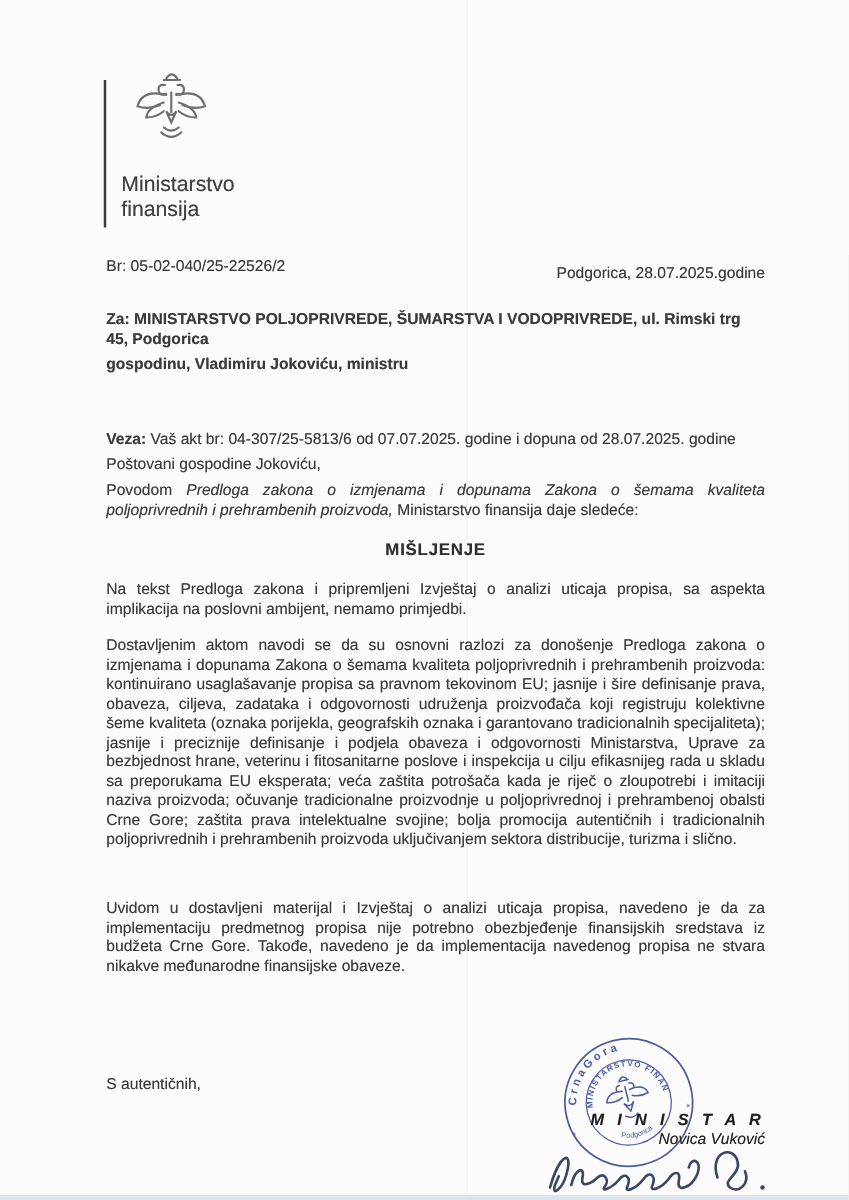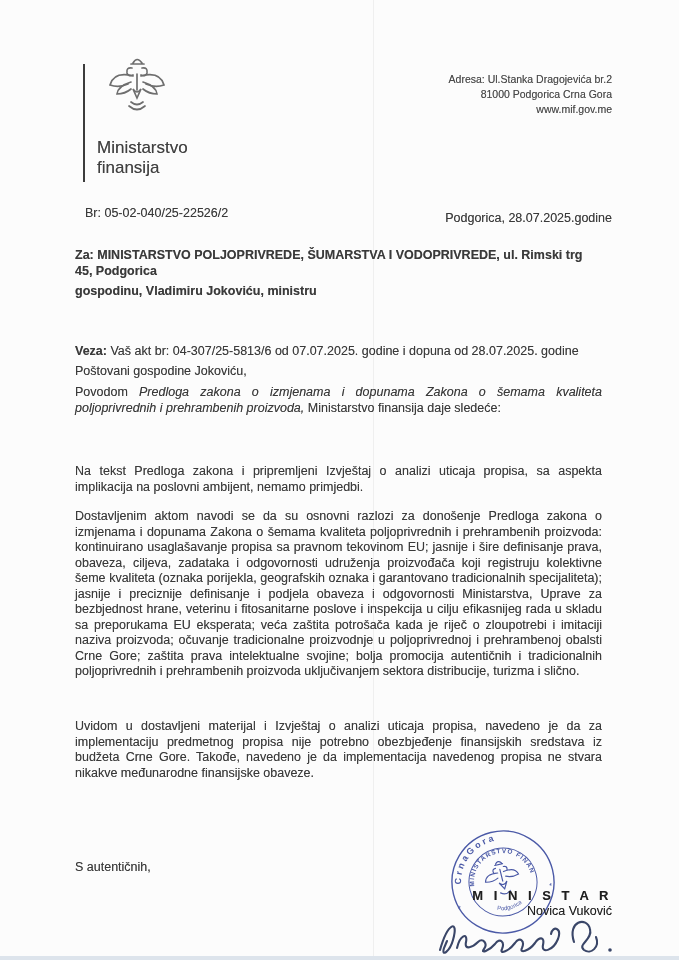--- a/index.html
+++ b/index.html
@@ -5,34 +5,34 @@
   html,body{margin:0;padding:0;background:#e9e9e9;}
   .page{
     position:relative;width:679px;height:960px;margin:0 auto;
     background:#fcfcfc;overflow:hidden;
     font-family:"Liberation Sans","DejaVu Sans",sans-serif;
     color:#3a3a3a;
   }
   .seam{position:absolute;left:373px;top:0;width:1px;height:960px;background:#efefef;}
   .bottom-strip{position:absolute;left:0;bottom:0;width:679px;height:4px;background:#dde4ec;}
   .abs{position:absolute;}
-  .body-col{left:75px;width:527px;}
+  .body-col{left:85px;width:527px;}
   .vbar{left:83px;top:64px;width:2px;height:118px;background:#3c3c3c;}
   .ministry-name{left:97px;top:116px;font-size:17px;line-height:20px;color:#404040;margin-top:22px;}
   .address{left:300px;top:72px;width:312px;text-align:right;font-size:10.5px;line-height:15px;color:#4a4a4a;}
   .refrow-no{left:85px;top:206px;font-size:12.5px;}
   .refrow-date{left:300px;top:211px;width:312px;text-align:right;font-size:12.5px;}
   .txt{font-size:12.5px;line-height:15.5px;}
   .bold{font-weight:700;}
   .just{text-align:justify;}
   .italic{font-style:italic;}
   .heading{top:432px;text-align:center;font-size:13.5px;font-weight:700;letter-spacing:0.6px;color:#2f2f2f;}
   .soft{text-shadow:0 0 .5px rgba(70,70,70,.55);}
   .stamp{left:448px;top:826px;width:110px;height:112px;transform:rotate(-14deg);opacity:.92;}
-  .sig-block{left:430px;top:888px;width:182px;text-align:right;color:#1f1f1f;}
+  .sig-block{left:430px;top:888px;width:182px;text-align:right;color:#1f1f1f;font-style:italic;}
   .sig-title{font-size:13px;font-weight:700;letter-spacing:3.5px;}
   .sig-name{font-size:12.5px;margin-top:1px;}
   .signature-svg{left:432px;top:906px;width:200px;height:54px;}
   .closing{top:860px;}
 </style>
 </head>
 <body>
 
 <div class="page">
 
@@ -53,43 +53,39 @@
       <path d="M29 35 q4 6 8 0 l-4 9 z"></path>
       <path d="M27 48 q6 5 12 0 M25 52 q8 7 16 0"></path>
     </g>
   </svg>
 
   <div class="abs ministry-name soft">
     <div>Ministarstvo</div>
     <div>finansija</div>
   </div>
 
-  <div class="abs address soft">
-    <div>Adresa: Ul.Stanka Dragojevića br.2</div>
-    <div>81000 Podgorica Crna Gora</div>
-    <div>www.mif.gov.me</div>
-  </div>
 
   <div class="abs refrow-no soft">Br: 05-02-040/25-22526/2</div>
   <div class="abs refrow-date soft">Podgorica, 28.07.2025.godine</div>
 
   <div class="abs body-col txt bold soft" style="top:248px">Za: MINISTARSTVO POLJOPRIVREDE, ŠUMARSTVA I VODOPRIVREDE,  ul. Rimski trg 45, Podgorica</div>
   <div class="abs body-col txt bold soft" style="top:284px">gospodinu, Vladimiru Jokoviću, ministru</div>
 
 
   <div class="abs body-col txt soft" style="top:344px">
     <span class="bold">Veza:</span><span> Vaš akt br: 04-307/25-5813/6 od 07.07.2025. godine i dopuna od 28.07.2025. godine</span>
   </div>
 
   <div class="abs body-col txt soft" style="top:364px">Poštovani gospodine Jokoviću,</div>
 
   <div class="abs body-col txt just soft" style="top:385px">
     <span>Povodom </span><span class="italic">Predloga zakona o izmjenama i dopunama Zakona o šemama kvaliteta poljoprivrednih i prehrambenih proizvoda,</span><span> Ministarstvo finansija daje sledeće:</span>
   </div>
 
+  <div class="abs body-col heading soft">MIŠLJENJE</div>
 
   <div class="abs body-col txt just soft" style="top:464px">Na tekst Predloga zakona i pripremljeni Izvještaj o analizi uticaja propisa, sa aspekta implikacija na poslovni ambijent, nemamo primjedbi.</div>
   <div class="abs body-col txt just soft" style="top:509px">Dostavljenim aktom navodi se da su osnovni razlozi za donošenje Predloga zakona o izmjenama i dopunama Zakona o šemama kvaliteta poljoprivrednih i prehrambenih proizvoda: kontinuirano usaglašavanje propisa sa pravnom tekovinom EU; jasnije i šire definisanje prava, obaveza, ciljeva, zadataka i odgovornosti udruženja proizvođača koji registruju kolektivne šeme kvaliteta (oznaka porijekla, geografskih oznaka i garantovano tradicionalnih specijaliteta); jasnije i preciznije definisanje i podjela obaveza i odgovornosti Ministarstva, Uprave za bezbjednost hrane, veterinu i fitosanitarne poslove i inspekcija u cilju efikasnijeg rada u skladu sa preporukama EU eksperata; veća zaštita potrošača kada je riječ o zloupotrebi i imitaciji naziva proizvoda; očuvanje tradicionalne proizvodnje u poljoprivrednoj i prehrambenoj obalsti Crne Gore; zaštita prava intelektualne svojine; bolja promocija autentičnih i tradicionalnih poljoprivrednih i prehrambenih proizvoda uključivanjem sektora distribucije, turizma i slično.</div>
   <div class="abs body-col txt just soft" style="top:719px">Uvidom u dostavljeni materijal i Izvještaj o analizi uticaja propisa, navedeno je da za implementaciju predmetnog propisa nije potrebno obezbjeđenje finansijskih sredstava iz budžeta Crne Gore. Takođe, navedeno je da implementacija navedenog propisa ne stvara nikakve međunarodne finansijske obaveze.</div>
 
   <div class="abs body-col txt closing soft">S autentičnih,</div>
 
   <svg class="abs stamp" viewBox="0 0 110 110">
     <defs>
       <path id="arcO" d="M 13 55 A 42 42 0 1 1 97 55"></path>

